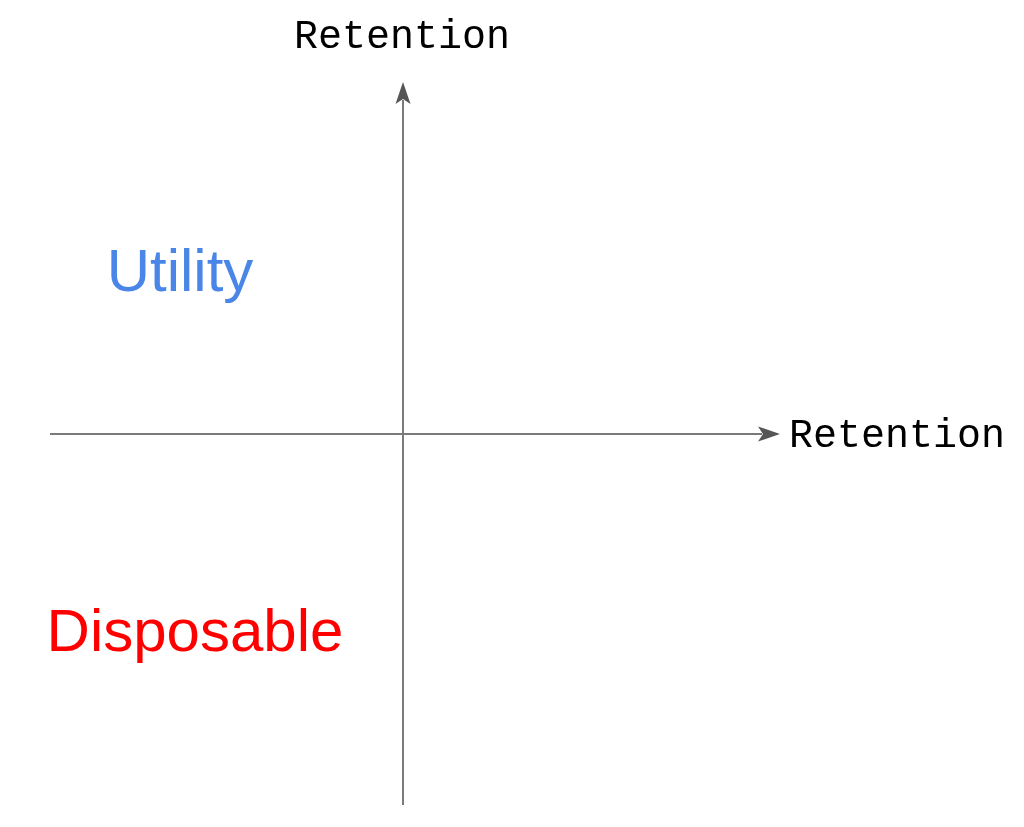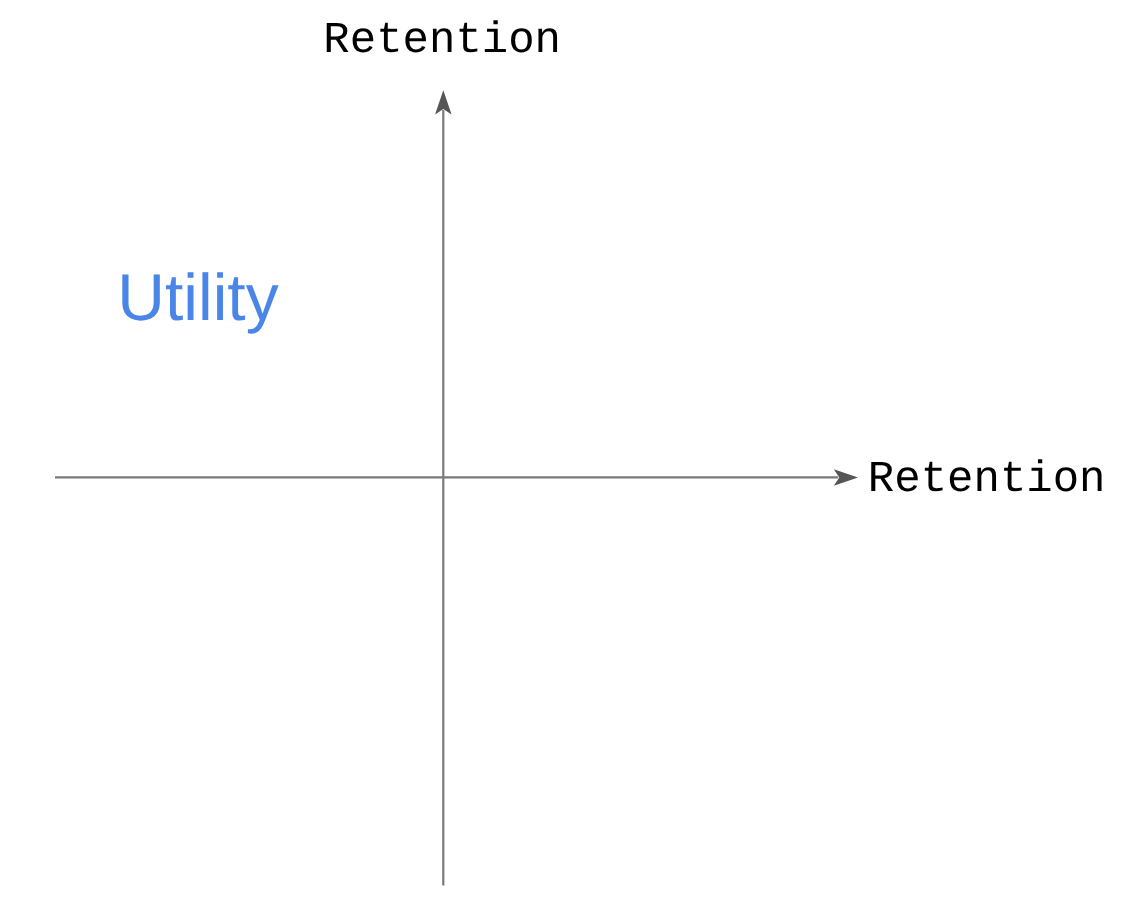--- a/index.html
+++ b/index.html
@@ -58,15 +58,16 @@
     <polygon points="780,434 758,426.5 763,434 758,441.5" fill="#565656"></polygon>
   </svg>
 
   <div class="label axis-label pos-retention">Retention</div>
 
   <div class="label axis-label pos-engagement">Retention</div>
 
   <div class="label quadrant-label pos-utility" style="color: rgb(74, 134, 232);">Utility</div>
 
 
+  <div class="label quadrant-label pos-disposable" style="color: rgb(255, 0, 0);">Disposable</div>
 
 
 </div>
 
 </body></html>

